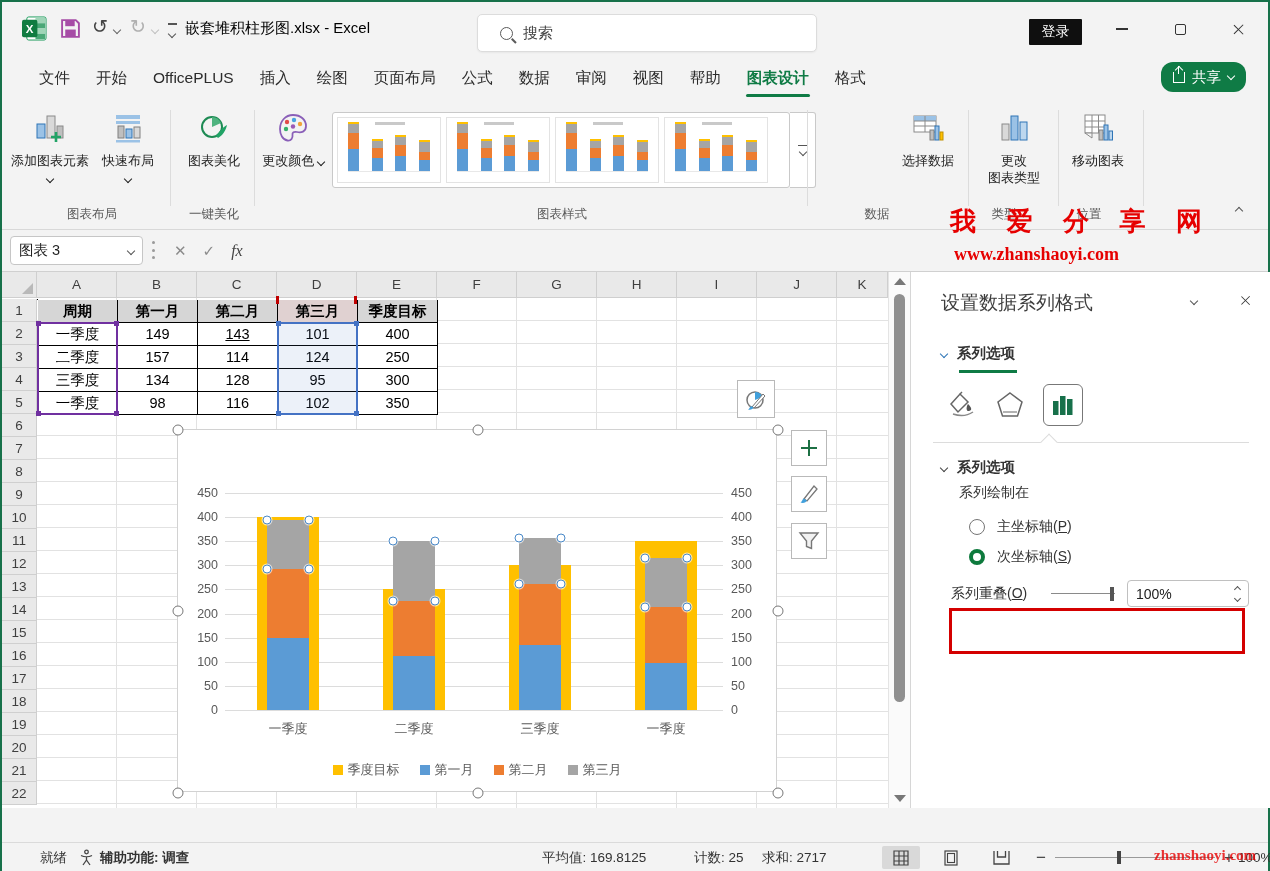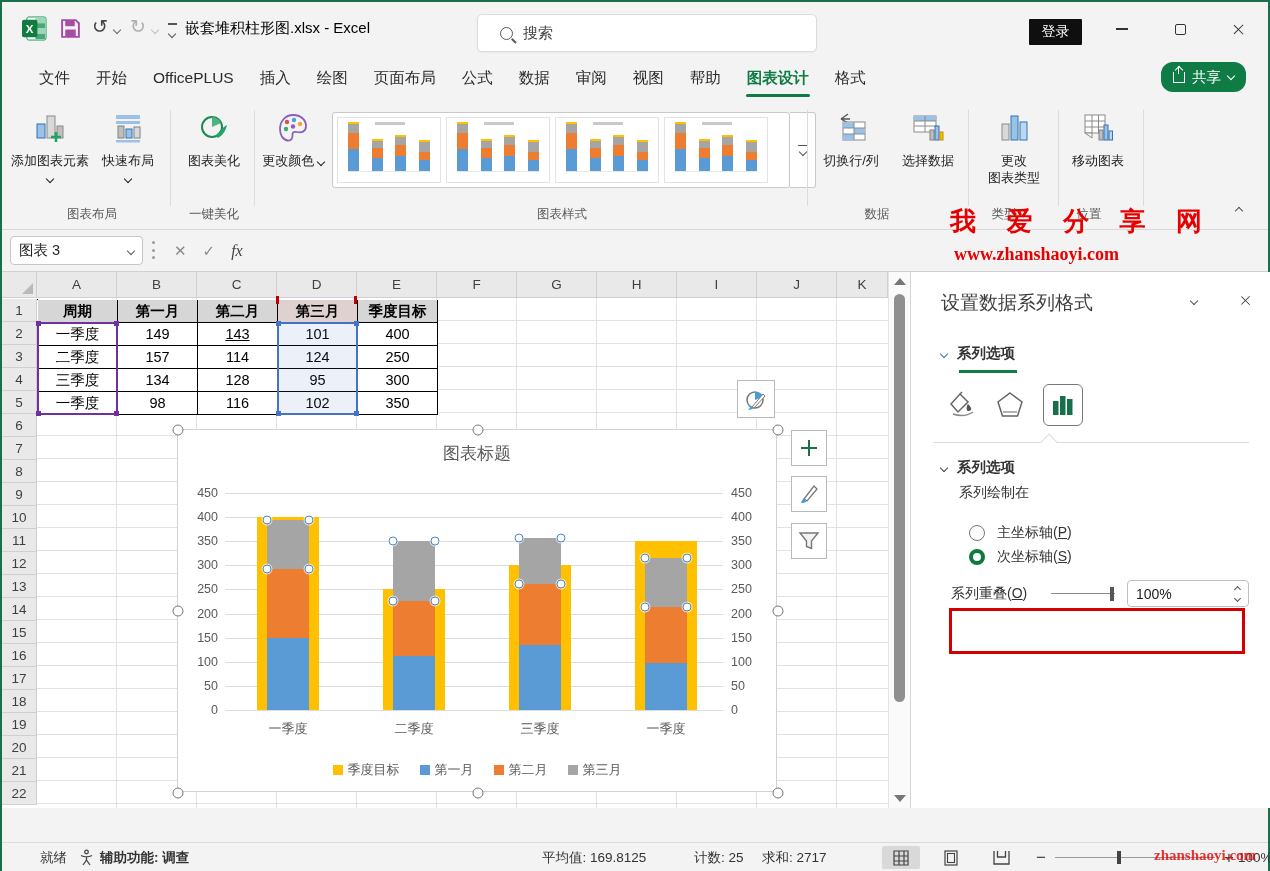--- a/index.html
+++ b/index.html
@@ -395,31 +395,20 @@
               <div style="height: 2.5px; background: rgb(255, 192, 0);"></div>
             </div>
           </div>
         </div>
       </div>
     <div class="gmore">
       <div class="line"></div>
         <span class="chev"></span>
     </div>
     <div class="rdiv" style="left:805px;"></div>
-    <div class="rbtn" style="left:810px;width:78px;">
-      <svg class="ric" viewBox="0 0 32 32">
-        <path d="M6 7 L13 2 M6 7 L13 11 M6 7 h9" stroke="#555" stroke-width="1.4" fill="none"></path>
-        <rect x="8" y="10" width="22" height="18" fill="#fff" stroke="#8a8a8a"></rect>
-        <rect x="8" y="10" width="11" height="6" fill="#9bc2e6"></rect>
-          <rect x="19" y="16" width="11" height="6" fill="#9bc2e6"></rect>
-        <rect x="8" y="22" width="11" height="6" fill="#9bc2e6"></rect>
-        <path d="M8 16 h22 M8 22 h22 M19 10 v18" stroke="#8a8a8a" stroke-width="1"></path>
-      </svg>
-      <div class="lbl">切换行/列</div>
-    </div>
     <div class="rbtn" style="left:888px;width:76px;">
       <svg class="ric" viewBox="0 0 32 32">
         <rect x="2" y="4" width="22" height="16" fill="#fff" stroke="#8a8a8a"></rect>
         <rect x="2" y="4" width="22" height="5" fill="#9bc2e6"></rect>
         <path d="M2 9 h22 M2 14 h22 M13 4 v16" stroke="#8a8a8a"></path>
         <rect x="18" y="18" width="4" height="10" fill="#bfbfbf" stroke="#808080"></rect>
         <rect x="23" y="14" width="4" height="14" fill="#9bc2e6" stroke="#2e75b6"></rect>
         <rect x="28" y="20" width="3" height="8" fill="#ffc000" stroke="#bf9000"></rect>
       </svg>
       <div class="lbl">选择数据</div>
@@ -553,21 +542,20 @@
     <div class="selbox" style="left:275px; top:50px; width:81px; height:93px; border:2px solid #4472c4; background:rgba(68,114,196,.10);">
       <span class="hsq" style="left:-3px;top:-3px;background:#4472c4;"></span>
       <span class="hsq" style="right:-3px;top:-3px;background:#4472c4;"></span>
       <span class="hsq" style="left:-3px;bottom:-3px;background:#4472c4;"></span>
       <span class="hsq" style="right:-3px;bottom:-3px;background:#4472c4;"></span>
     </div>
     <span class="redtick" style="left:274px;top:24px;"></span>
     <span class="redtick" style="left:352px;top:24px;"></span>
 
     <div class="chart" id="chart">
-      <div class="chart-title">图表标题</div>
       <div id="plot">
           <div class="gline" style="top: 280px;"></div>
           <div class="ylab" style="left: 6px; top: 273px;">0</div>
           <div class="ylab r" style="left: 553px; top: 273px;">0</div>
           <div class="gline" style="top: 255.889px;"></div>
           <div class="ylab" style="left: 6px; top: 248.889px;">50</div>
           <div class="ylab r" style="left: 553px; top: 248.889px;">50</div>
           <div class="gline" style="top: 231.778px;"></div>
           <div class="ylab" style="left: 6px; top: 224.778px;">100</div>
           <div class="ylab r" style="left: 553px; top: 224.778px;">100</div>
@@ -717,21 +705,21 @@
         </svg>
       </div>
     </div>
     <div class="pdivider"></div>
       <div class="pnotch"></div>
     <div class="psec">
       <span class="chev"></span>
       <span>系列选项</span>
     </div>
     <div class="pplot">系列绘制在</div>
-    <div class="pradio" style="top:252px;">
+    <div class="pradio" style="top:246px;">
       <span class="rdot"></span>
       <span id="lbl-primary">主坐标轴(<u>P</u>)</span>
     </div>
     <div class="pradio" style="top:276px;">
       <span class="rdot on"></span>
       <span id="lbl-secondary">次坐标轴(<u>S</u>)</span>
     </div>
     <div class="prow" style="top:308px;">
       <span id="lbl-overlap" style="width:86px;">系列重叠(<u>O</u>)</span>
       <span class="slider">

